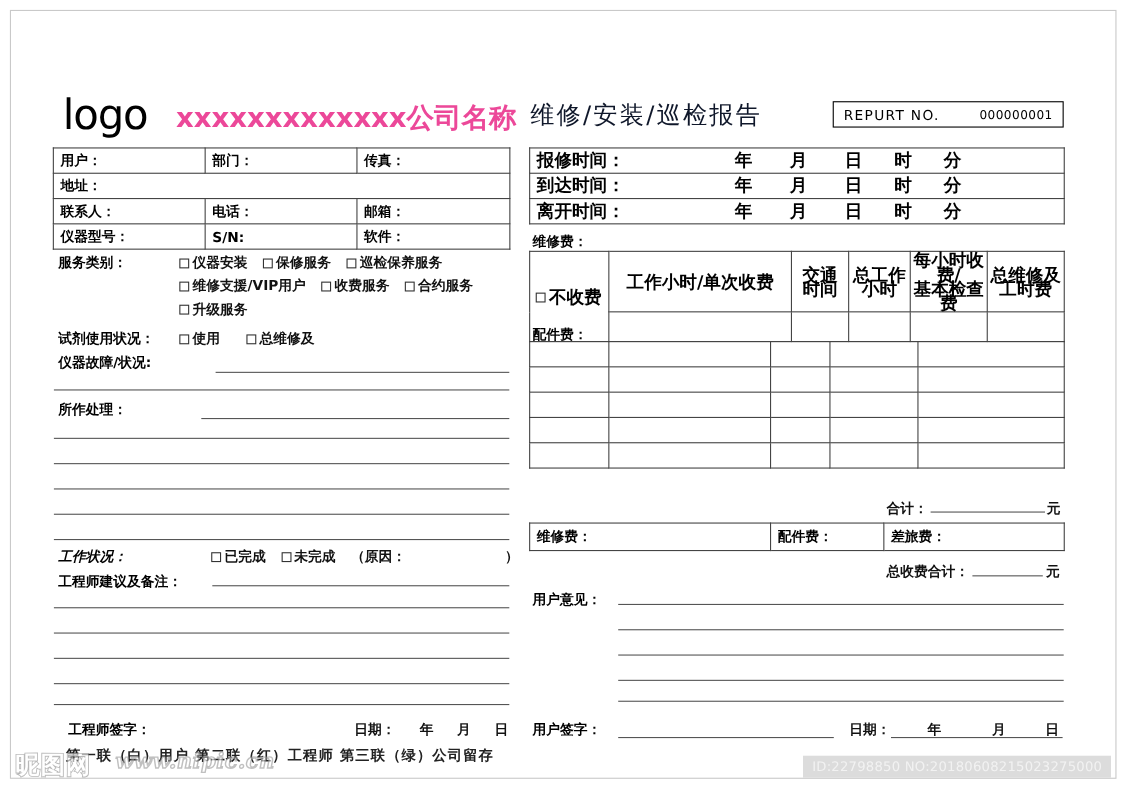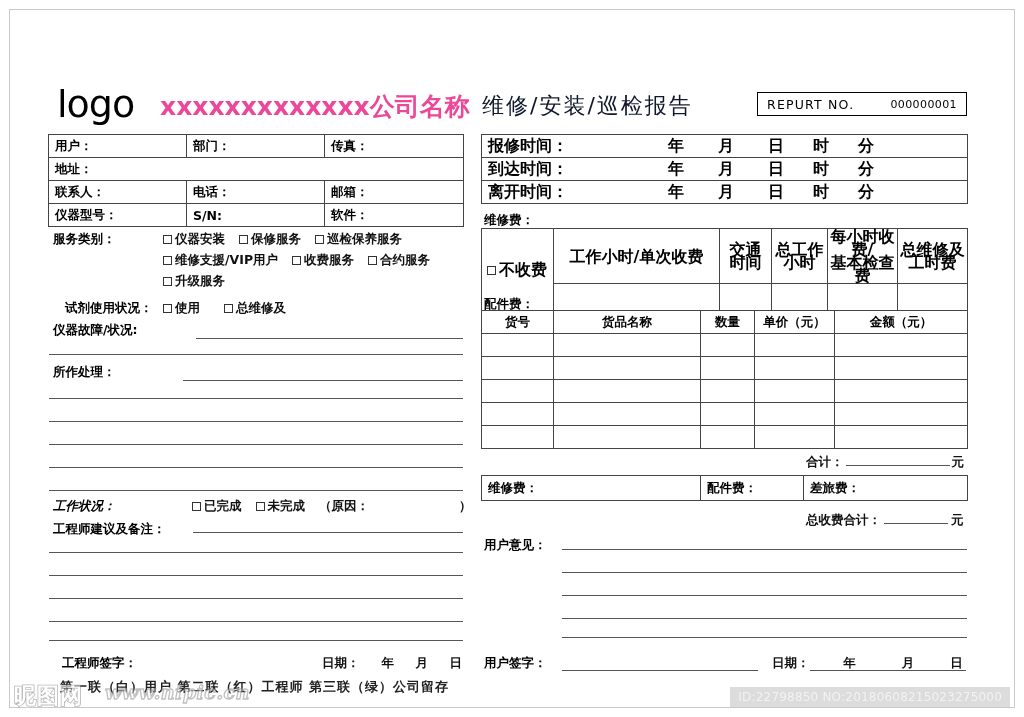--- a/index.html
+++ b/index.html
@@ -380,21 +380,21 @@
     </span>
   </div>
 
   <div class="cbrow" style="left:163px; top:273px;">
     <span class="cb">
       <span class="box"></span>
       <span>升级服务</span>
     </span>
   </div>
 
-  <div class="lbl" style="left:65px; top:300px;">试剂使用状况：</div>
+  <div class="lbl" style="left:53px; top:300px;">试剂使用状况：</div>
   <div class="cbrow" style="left:163px; top:300px;">
     <span class="cb">
       <span class="box"></span>
       <span>使用</span>
     </span>
     <span class="cb" style="margin-left:10px">
       <span class="box"></span>
       <span>总维修及</span>
     </span>
   </div>
@@ -491,27 +491,20 @@
   <table class="gtable thick" id="parts-table">
     <colgroup>
       <col style="width:72px">
         <col style="width:147px">
         <col style="width:54px">
       <col style="width:80px">
         <col style="width:133px">
     </colgroup>
     <tbody>
       <tr>
-        <td>货号</td>
-        <td>货品名称</td>
-        <td>数量</td>
-        <td>单价（元）</td>
-        <td>金额（元）</td>
-      </tr>
-      <tr>
         <td class="blank"></td>
         <td class="blank"></td>
         <td class="blank"></td>
         <td class="blank"></td>
         <td class="blank"></td>
       </tr>
       <tr>
         <td class="blank"></td>
         <td class="blank"></td>
         <td class="blank"></td>

